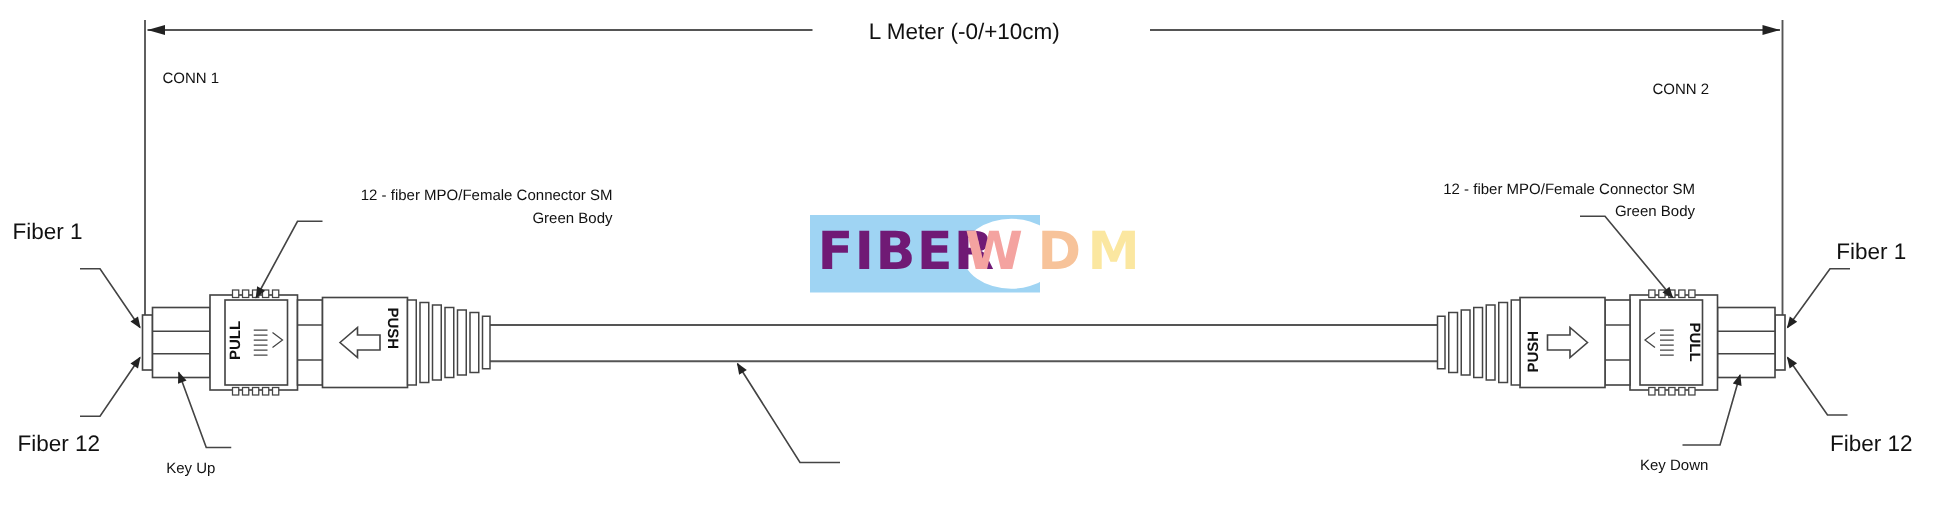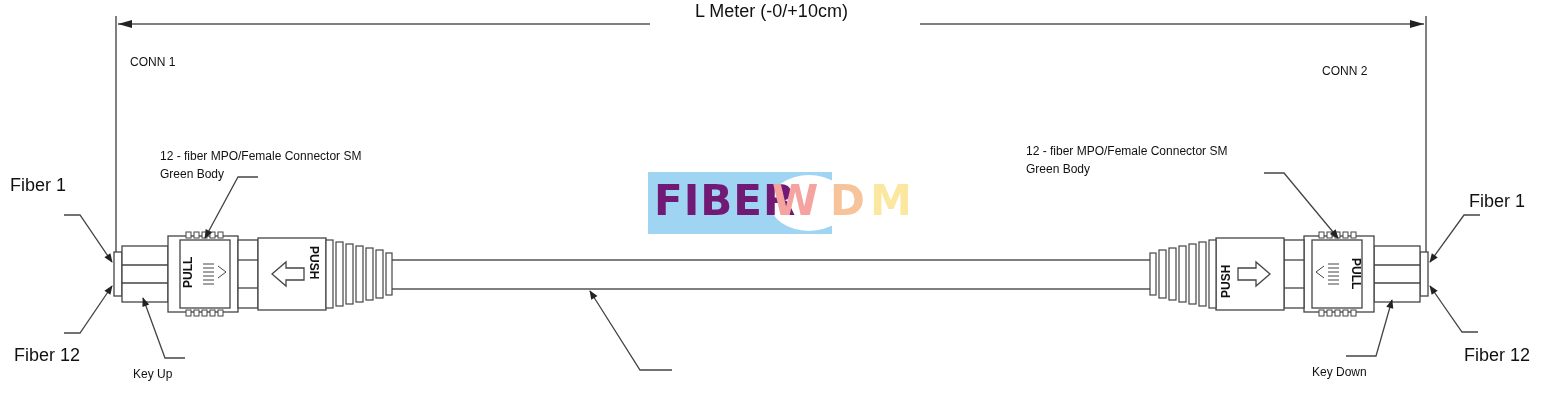--- a/index.html
+++ b/index.html
@@ -1,21 +1,21 @@
 <!DOCTYPE html>
 <html><head>
 <meta charset="utf-8">
 <style>
   html, body { margin: 0; padding: 0; background: #ffffff; }
   body { width: 1555px; height: 407px; overflow: hidden; position: relative; font-family: "Liberation Sans", sans-serif; color: #111; }
   #stage { position: absolute; left: 0; top: 0; width: 1555px; height: 407px; }
   svg { position: absolute; left: 0; top: 0; }
   .lbl { position: absolute; font-family: "Liberation Sans", sans-serif; font-size: 18px; color: #111; white-space: nowrap; line-height: 1; }
   .lbl.small { font-size: 12px; }
-  .center { text-align: left; }
+  .center { text-align: right; }
   .logo { position: absolute; left: 648px; top: 172px; width: 262px; height: 62px; }
   .logo-box { position: absolute; left: 0; top: 0; width: 184px; height: 62px; background: #9fd4f3; }
   .logo-oval { position: absolute; left: 122px; top: 3px; width: 78px; height: 56px; border-radius: 50%; background: #ffffff; }
   .logo-fiber { position: absolute; left: 6px; top: 8px; font-family: "DejaVu Sans", sans-serif; font-weight: bold; font-size: 42px; color: #701a75; letter-spacing: 1px; line-height: 1; }
   .logo-w { position: absolute; left: 124px; top: 8px; font-family: "DejaVu Sans", sans-serif; font-weight: bold; font-size: 42px; line-height: 1; }
   .logo-d { position: absolute; left: 182px; top: 8px; font-family: "DejaVu Sans", sans-serif; font-weight: bold; font-size: 42px; line-height: 1; }
   .logo-m { position: absolute; left: 222px; top: 8px; font-family: "DejaVu Sans", sans-serif; font-weight: bold; font-size: 42px; line-height: 1; }
 </style>
 </head>
 <body>
@@ -155,21 +155,21 @@
     <g stroke="#444" stroke-width="1.3" fill="none">
       <polyline points="672,370 640,370 590,291" marker-end="url(#arrow)"></polyline>
     </g>
   </svg>
 
   <div class="lbl" style="left:174px; top:264px; font-size:12px; font-weight:bold; transform: rotate(-90deg); transform-origin: left top; top:288px; left:182px;">PULL</div>
   <div class="lbl" style="font-size:12px; font-weight:bold; transform: rotate(90deg); transform-origin: left top; left:320px; top:246px;">PUSH</div>
   <div class="lbl" style="font-size:12px; font-weight:bold; transform: rotate(90deg); transform-origin: left top; left:1362px; top:258px;">PULL</div>
   <div class="lbl" style="font-size:12px; font-weight:bold; transform: rotate(-90deg); transform-origin: left top; left:1220px; top:298px;">PUSH</div>
 
-  <div class="lbl" style="left:695px; top:2px;">L Meter (-0/+10cm)</div>
+  <div class="lbl" style="left:695px; top:16px;">L Meter (-0/+10cm)</div>
 
   <div class="lbl small" style="left:130px; top:56px;">CONN 1</div>
   <div class="lbl small" style="left:1322px; top:65px;">CONN 2</div>
 
   <div class="lbl small center" style="left:160px; top:150px; width:330px;">
     <div>12 - fiber MPO/Female Connector SM</div>
     <div style="margin-top:6px;">Green Body</div>
   </div>
   <div class="lbl" style="left:10px; top:176px;">Fiber 1</div>
   <div class="lbl" style="left:14px; top:346px;">Fiber 12</div>

